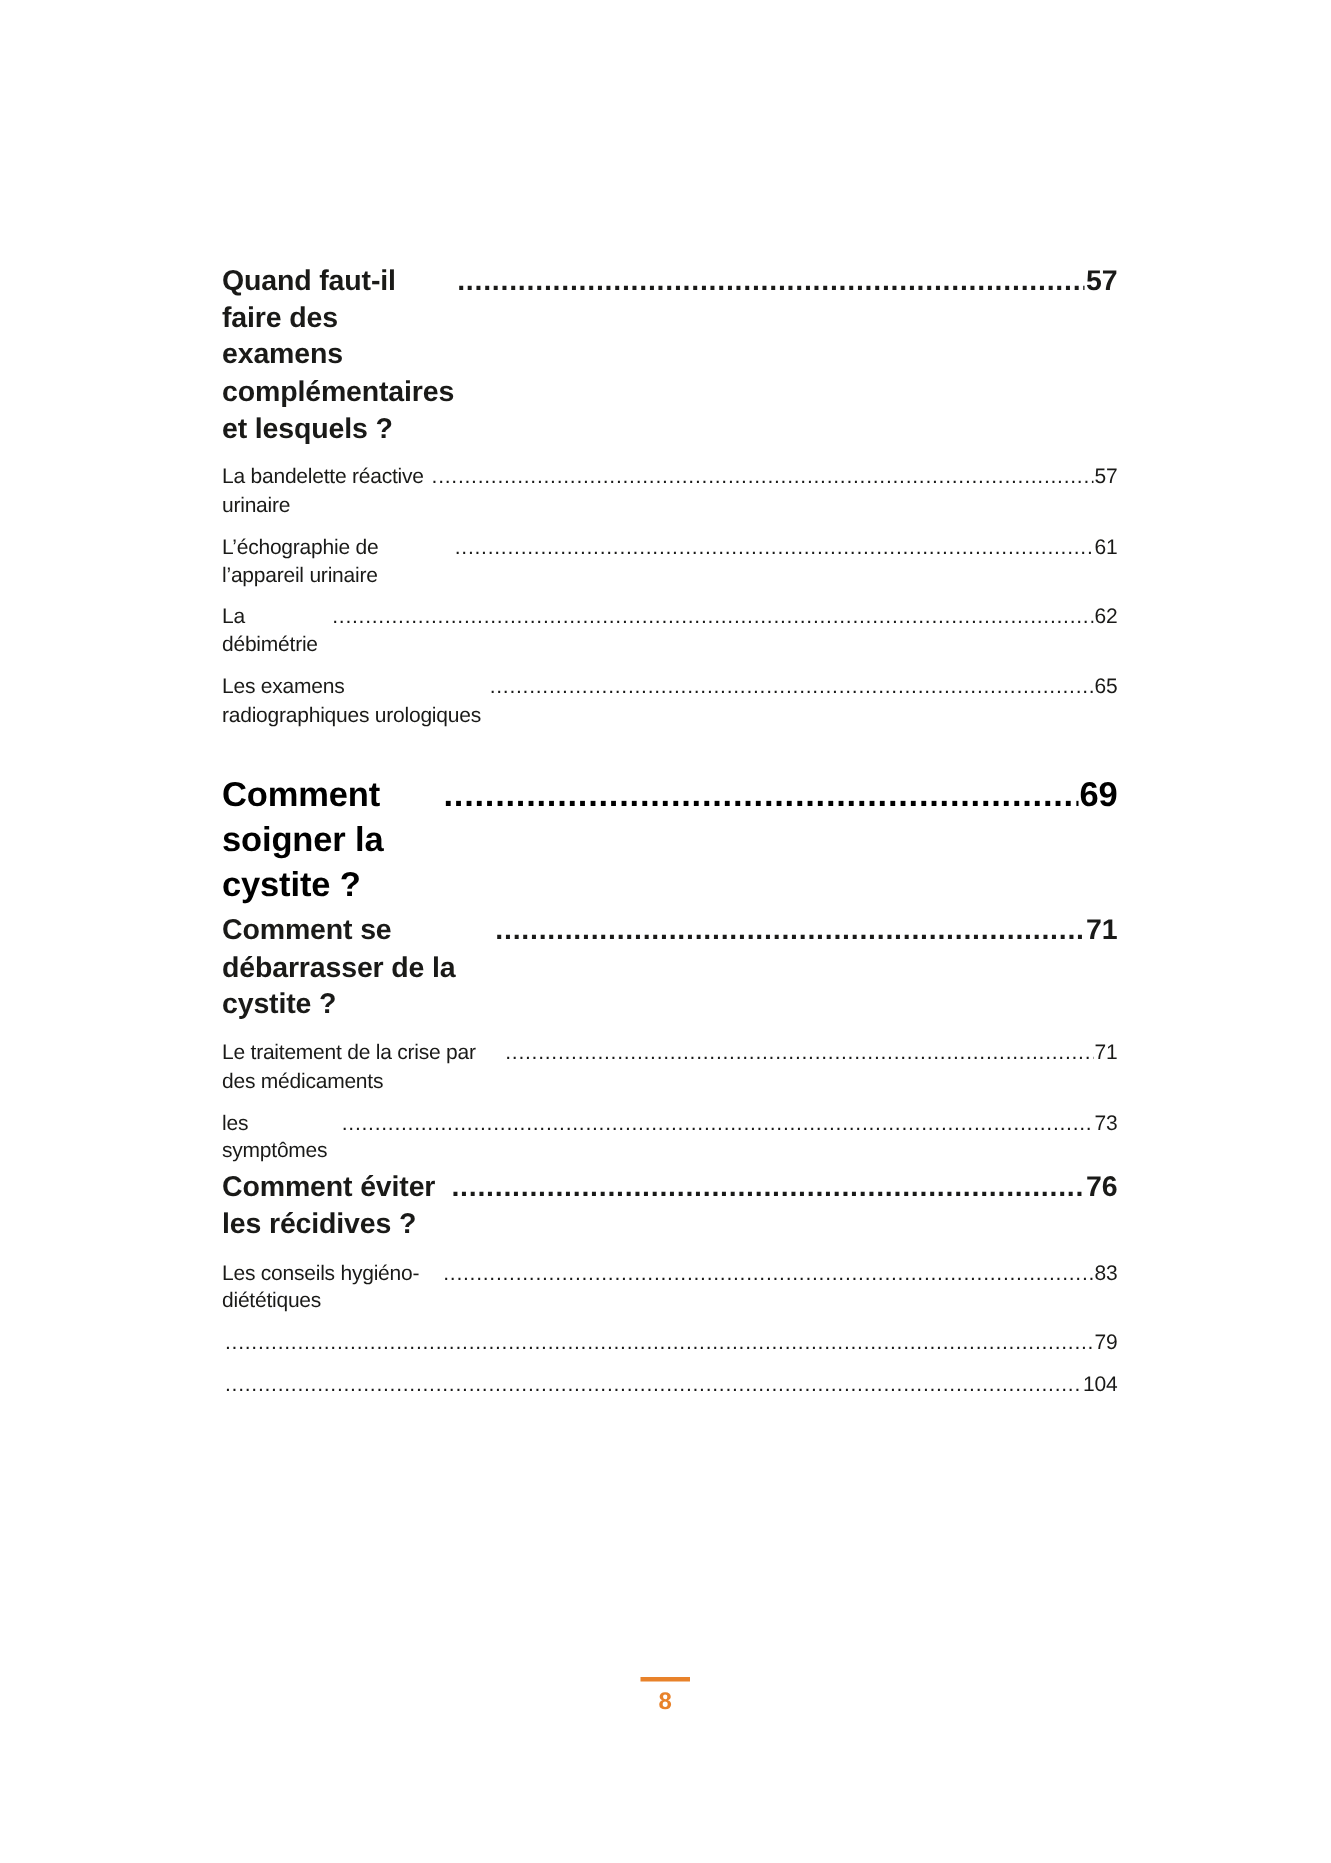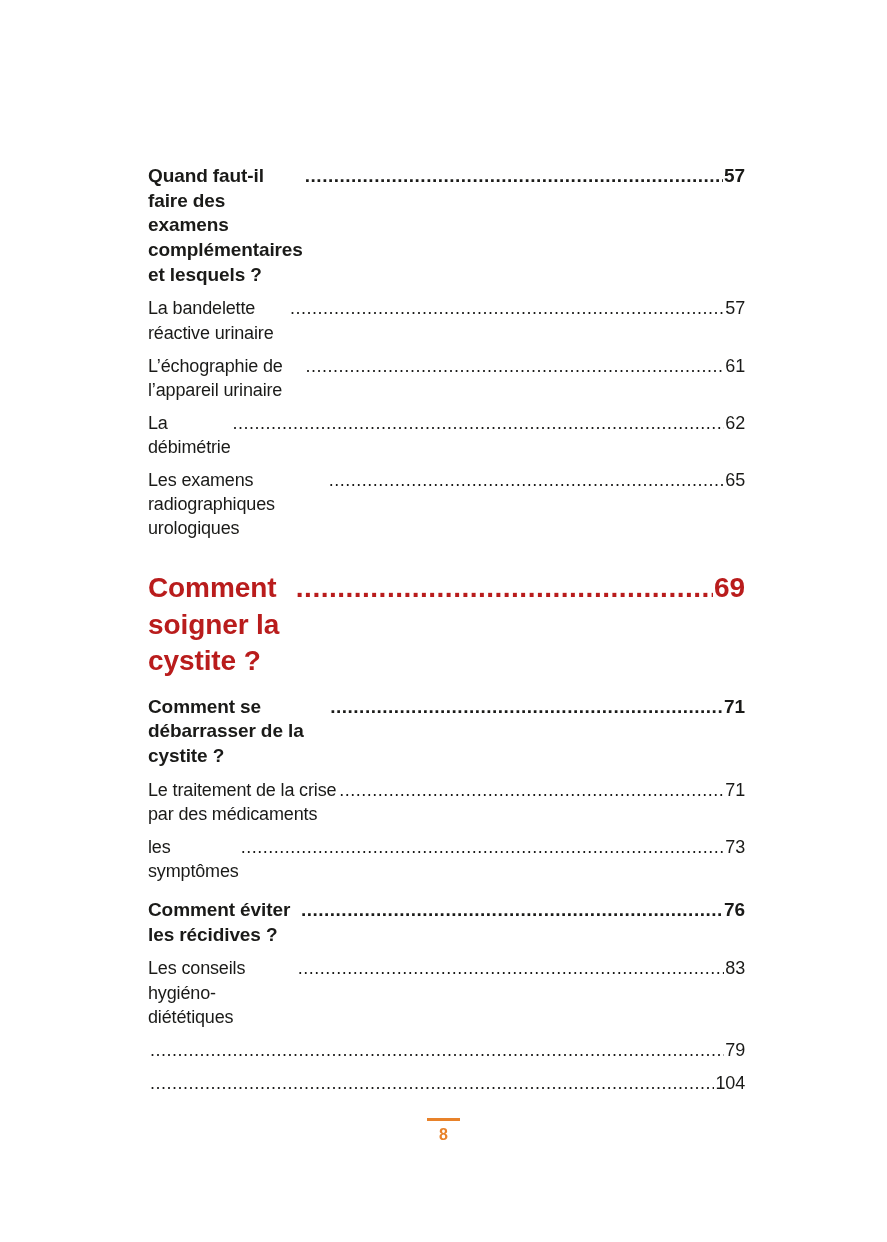--- a/index.html
+++ b/index.html
@@ -58,51 +58,51 @@
     flex: 0 0 auto;
     white-space: nowrap;
     text-align: left;
   }
 
   
 
   
   .lvl1 {
     margin-left: 0px;
-    font-size: 28px;
+    font-size: 23px;
     font-weight: bold;
-    color: #b91c1c;
+    color: #000000;
     letter-spacing: -0.1px;
   }
   .lvl1 .pageno { font-weight: bold; }
 
   
   .lvl2 {
     margin-left: 24px;         
     font-size: 19px;
     font-weight: bold;
     color: #1a1a18;
     letter-spacing: -0.1px;
   }
 
   
   .lvl3 {
     margin-left: 59px;         
-    font-size: 18px;
+    font-size: 14px;
     font-weight: normal;
     color: #1a1a18;
     letter-spacing: -0.15px;
   }
 
   
   .block { margin: 0; }
   .sp-lvl1  { margin-top: 30px; }
-  .sp-lvl2  { margin-top: 15px; }
+  .sp-lvl2  { margin-top: 4px; }
   .sp-lvl3  { margin-top: 9px; }
-  .first    { margin-top: 4px; }
+  .first    { margin-top: 16px; }
 
   .lvl1, .lvl2 { line-height: 1.30; }
   .lvl3 { line-height: 1.34; }
 
   
   .footer {
     position: absolute;
     left: 0;
     top: 1118px;
     width: 887px;

